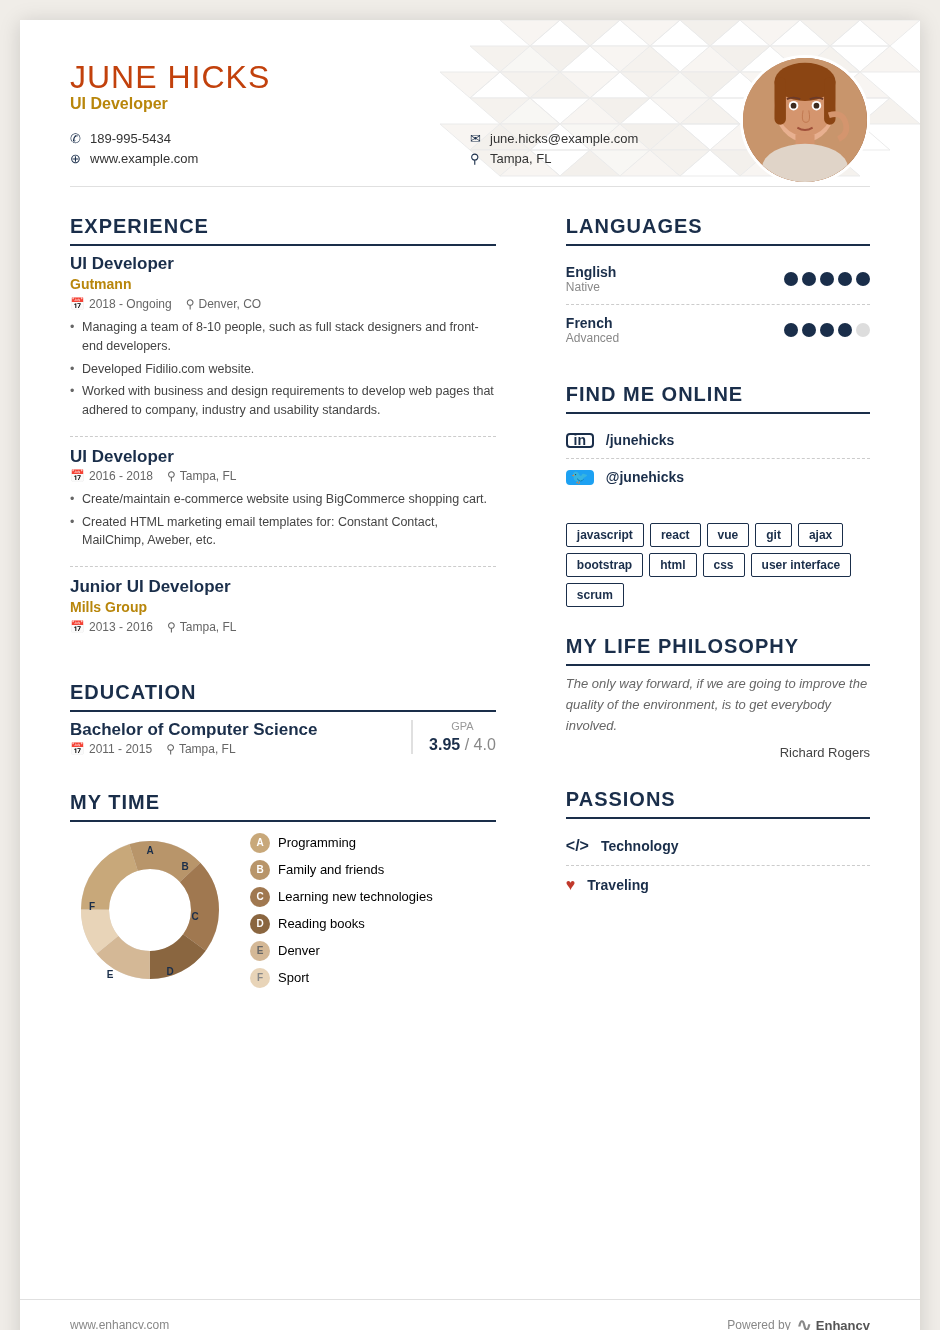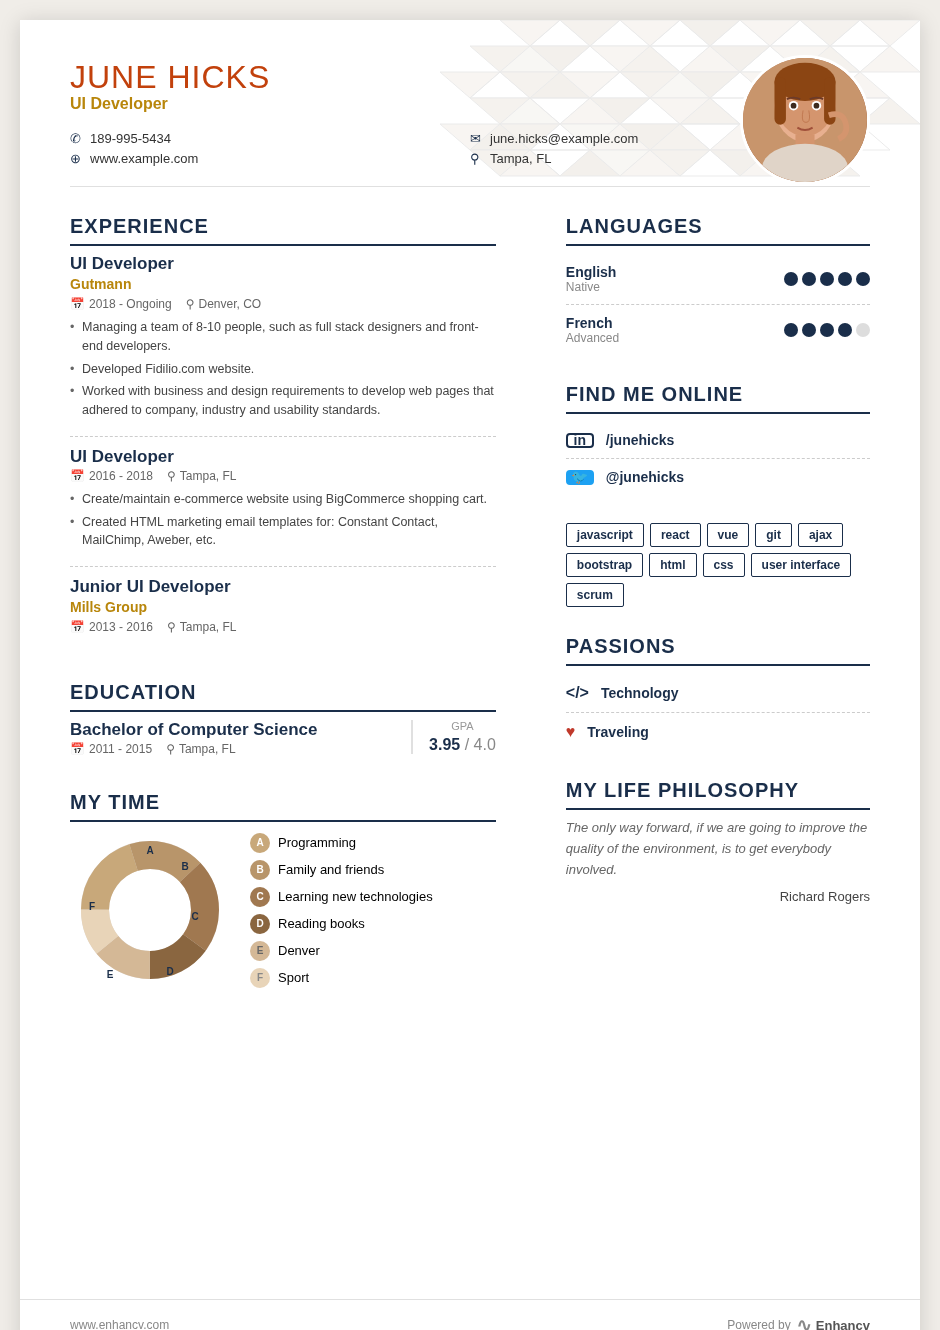--- a/index.html
+++ b/index.html
@@ -753,35 +753,35 @@
           <span class="skill-tag">ajax</span>
           <span class="skill-tag">bootstrap</span>
           <span class="skill-tag">html</span>
           <span class="skill-tag">css</span>
           <span class="skill-tag">user interface</span>
           <span class="skill-tag">scrum</span>
         </div>
       </div>
 
       <div class="section">
+        <div class="section-title">MY LIFE PHILOSOPHY</div>
+        <div class="philosophy-text">The only way forward, if we are going to improve the quality of the environment, is to get everybody involved.</div>
+        <div class="philosophy-author">Richard Rogers</div>
+      </div>
+
+      <div class="section">
         <div class="section-title">PASSIONS</div>
         <div class="passion-item">
           <span class="passion-icon">&lt;/&gt;</span>
           <span>Technology</span>
         </div>
         <div class="passion-item">
           <span class="passion-icon heart">♥</span>
           <span>Traveling</span>
         </div>
-      </div>
-
-      <div class="section">
-        <div class="section-title">MY LIFE PHILOSOPHY</div>
-        <div class="philosophy-text">The only way forward, if we are going to improve the quality of the environment, is to get everybody involved.</div>
-        <div class="philosophy-author">Richard Rogers</div>
       </div>
 
     </div>
   </div>
 
   <div class="footer">
     <span>www.enhancv.com</span>
     <div class="footer-brand">
       <span>Powered by</span>
       <div class="enhancv-logo">

